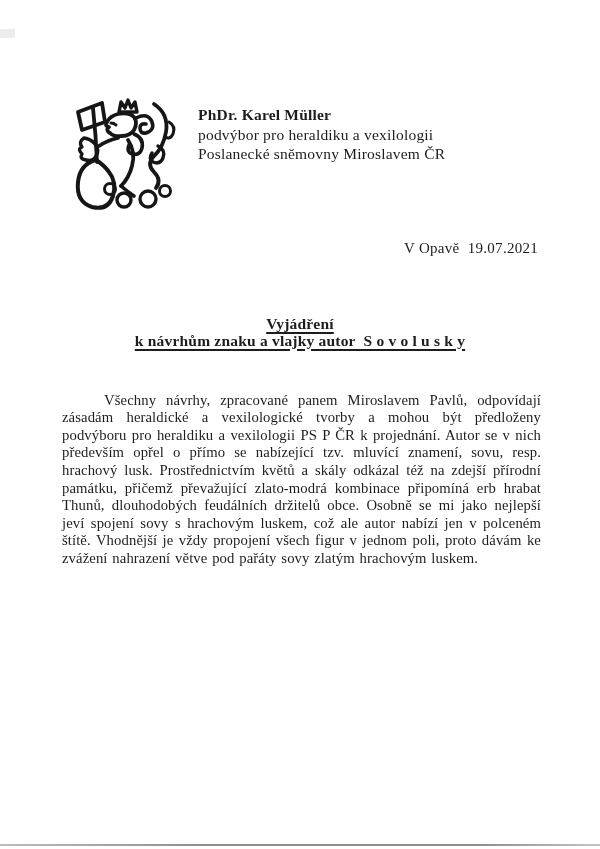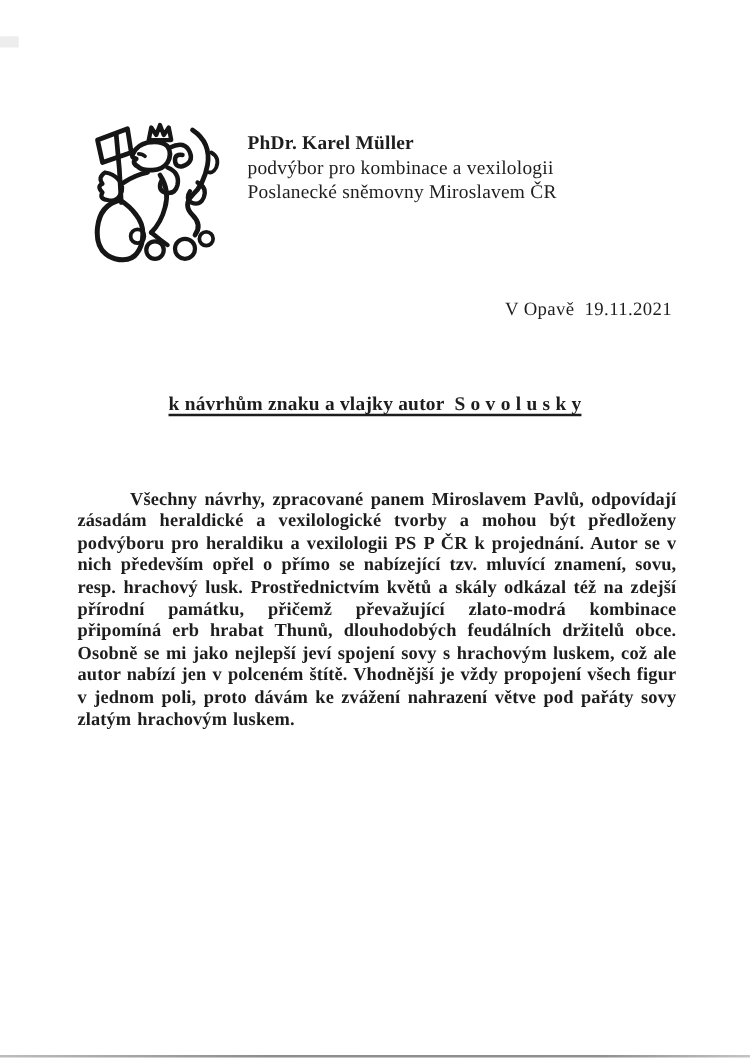--- a/index.html
+++ b/index.html
@@ -84,21 +84,20 @@
     position: absolute;
     left: 62px;
     top: 377px;
     width: 479px;
     font-size: 14.7px;
     line-height: 17.6px;
     text-align: justify;
     text-indent: 42px;
     letter-spacing: 0.1px;
     word-spacing: 1px;
-    font-weight: bold;
   }
   
   .scan-edge {
     position: absolute;
     left: 0;
     right: 0;
     bottom: 3px;
     height: 2px;
     background: linear-gradient(to right, #bdbdbd, #8d8d8d 35%, #8f8f8f 80%, #c4c4c4);
   }
@@ -145,28 +144,29 @@
 
       <path class="stroke" stroke-width="3.6" d="M55,90 Q62,96 68,100"></path>
       <circle class="stroke" stroke-width="3.4" cx="58" cy="104" r="7"></circle>
       <circle class="stroke" stroke-width="3.4" cx="82" cy="103" r="8"></circle>
       <circle class="stroke" stroke-width="3" cx="99" cy="95" r="5.5"></circle>
       <circle class="stroke" stroke-width="3" cx="44" cy="93" r="5.5"></circle>
     </svg>
 
     <div class="letterhead-text">
       <div class="name">PhDr. Karel Müller</div>
-      <div>podvýbor pro kombinace a vexilologii</div>
+      <div>podvýbor pro heraldiku a vexilologii</div>
       <div>Poslanecké sněmovny Miroslavem ČR</div>
     </div>
   </div>
 
-  <div class="dateline">V Opavě  19.11.2021</div>
+  <div class="dateline">V Opavě  19.07.2021</div>
 
   <div class="title-block">
+    <div class="title-line">Vyjádření</div>
     <div class="title-line">k návrhům znaku a vlajky autor  S o v o l u s k y</div>
   </div>
 
   <p class="body-text">Všechny návrhy, zpracované panem Miroslavem Pavlů, odpovídají zásadám heraldické a vexilologické tvorby a mohou být předloženy podvýboru pro heraldiku a vexilologii PS P ČR k projednání. Autor se v nich především opřel o přímo se nabízející tzv. mluvící znamení, sovu, resp. hrachový lusk. Prostřednictvím květů a skály odkázal též na zdejší přírodní památku, přičemž převažující zlato-modrá kombinace připomíná erb hrabat Thunů, dlouhodobých feudálních držitelů obce. Osobně se mi jako nejlepší jeví spojení sovy s hrachovým luskem, což ale autor nabízí jen v polceném štítě. Vhodnější je vždy propojení všech figur v jednom poli, proto dávám ke zvážení nahrazení větve pod pařáty sovy zlatým hrachovým luskem.</p>
 
   <div class="scan-edge"></div>
 
 </div>
 
 </body></html>

